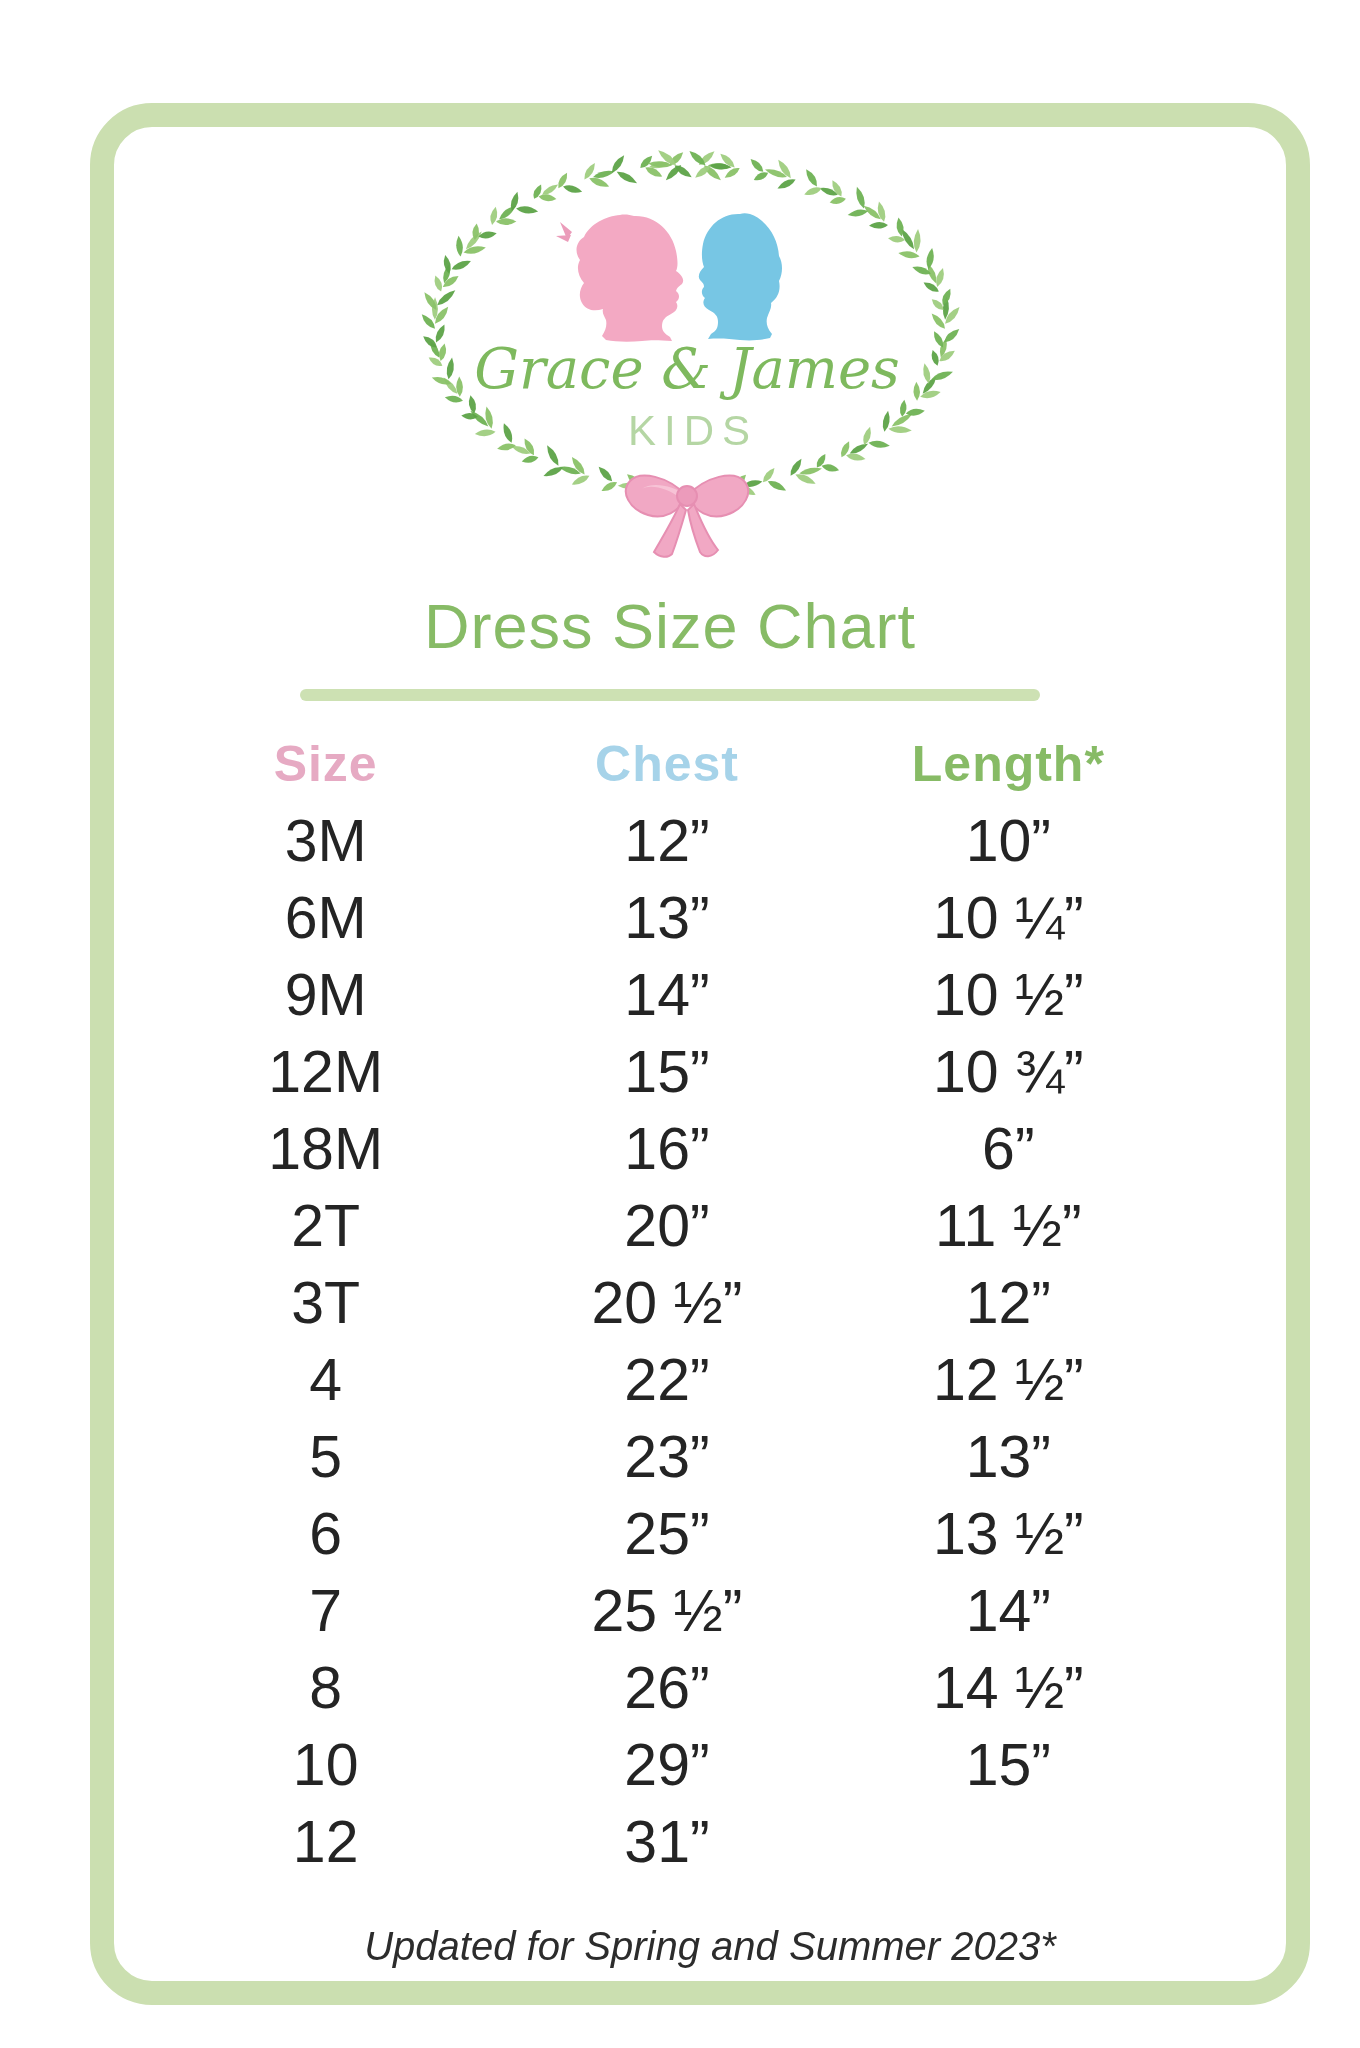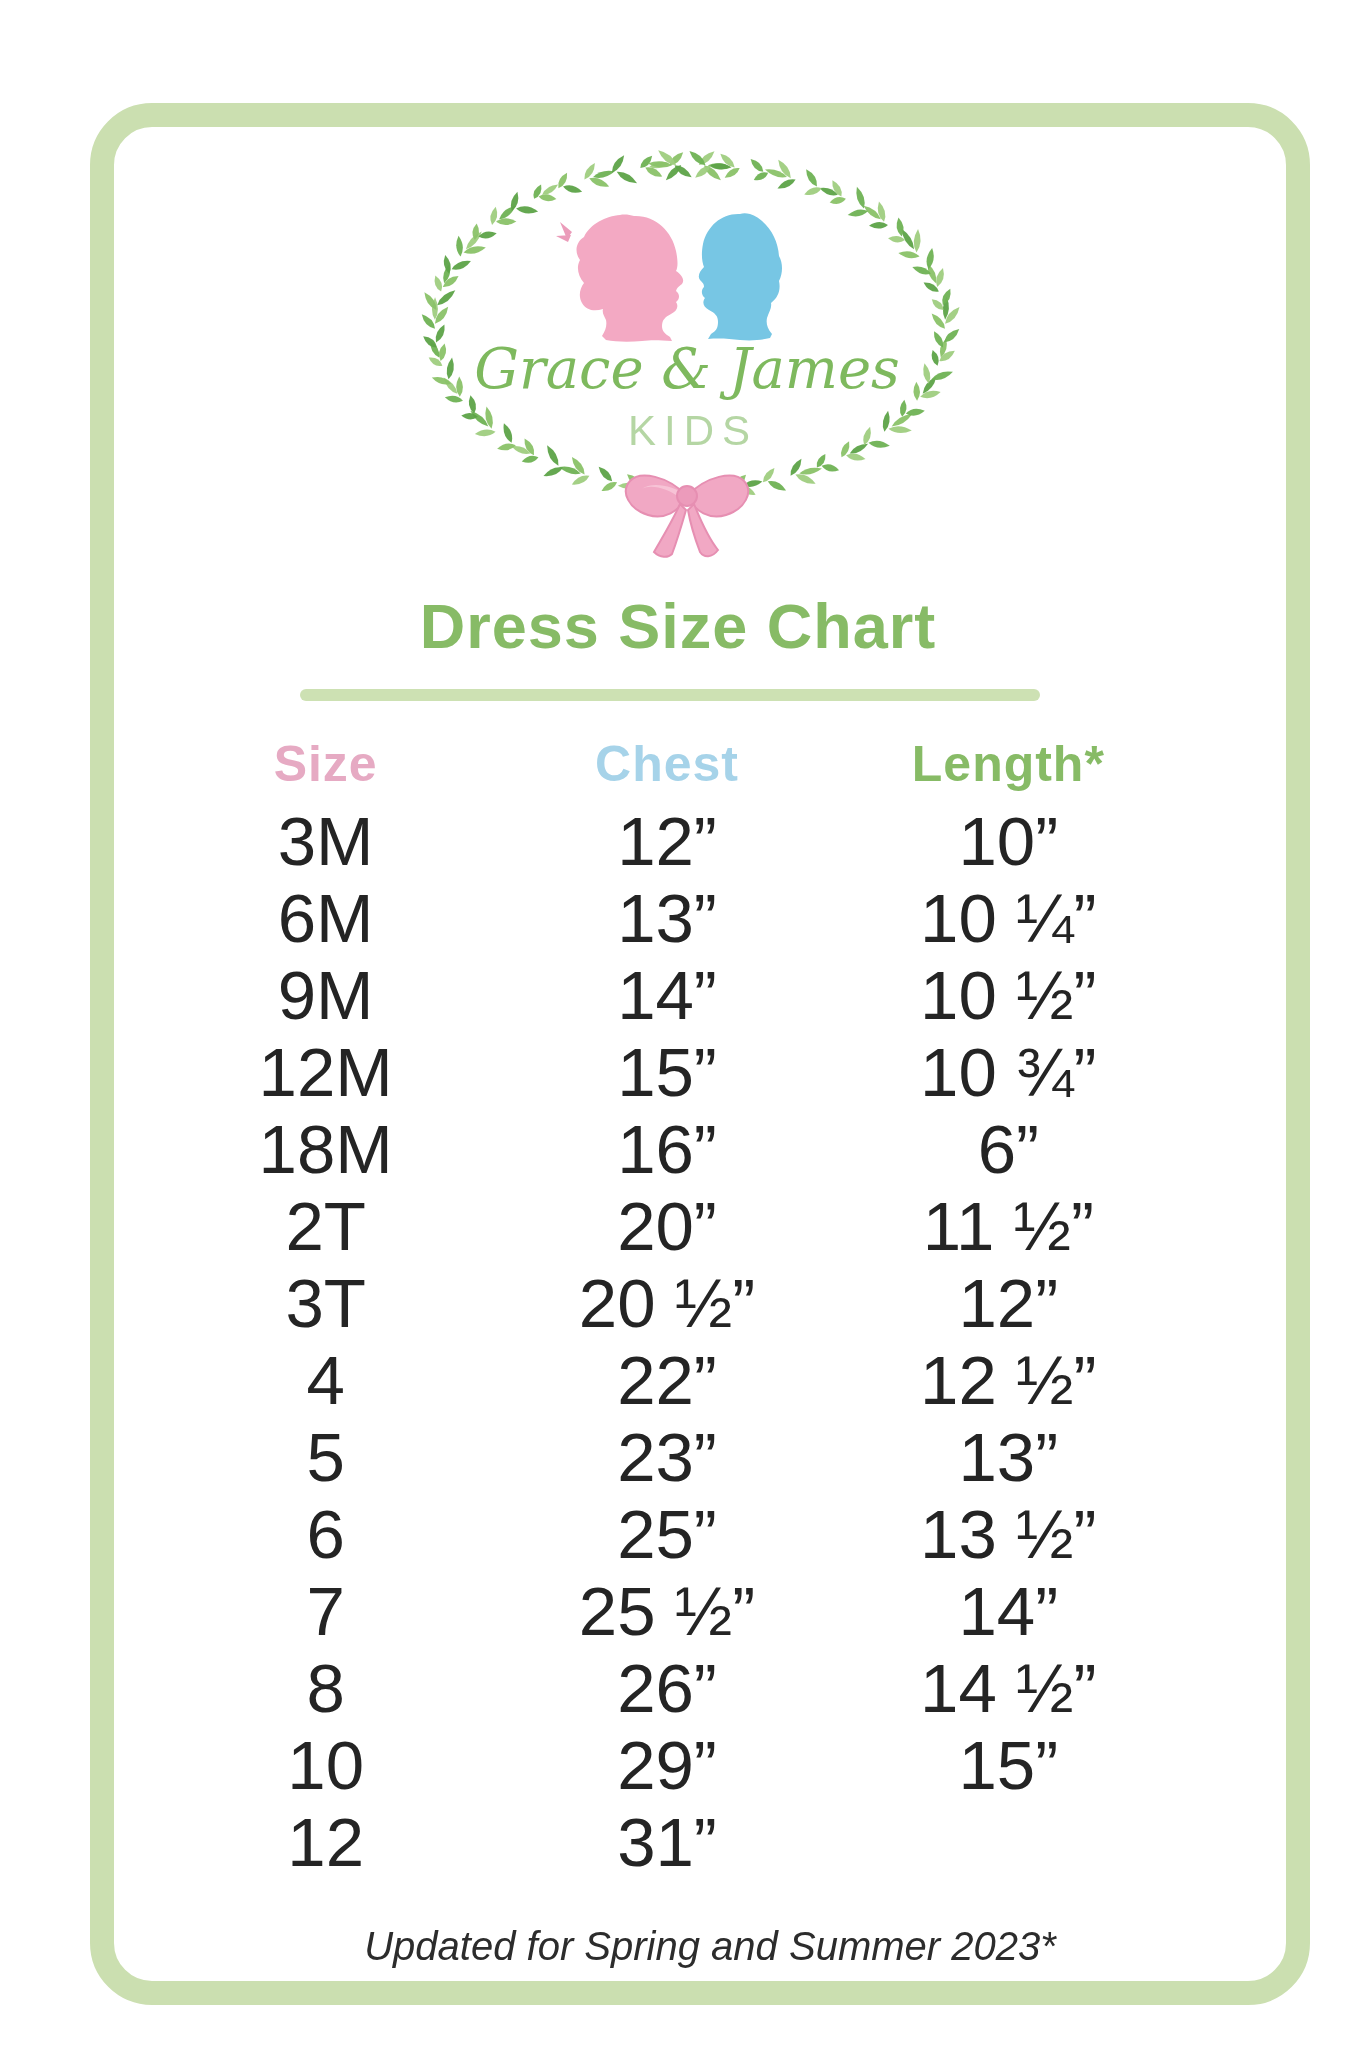--- a/index.html
+++ b/index.html
@@ -1,31 +1,31 @@
 <!DOCTYPE html>
 <html><head>
 <meta charset="utf-8">
 <style>
   html,body{margin:0;padding:0;background:#ffffff;}
   body{width:1360px;height:2048px;position:relative;font-family:"Liberation Sans",sans-serif;overflow:hidden;}
   .card{position:absolute;left:90px;top:103px;width:1220px;height:1902px;box-sizing:border-box;
         border:24px solid #cbdfb0;border-radius:62px;background:#ffffff;}
   .logo-svg{position:absolute;left:410px;top:140px;width:560px;height:480px;}
-  .page-title{position:absolute;left:8px;top:590px;width:1340px;text-align:center;
-        font-size:63px;font-weight:700;letter-spacing:1px;color:#87bb66;}
+  .page-title{position:absolute;left:0px;top:590px;width:1340px;text-align:center;
+        font-size:63px;font-weight:400;letter-spacing:1px;color:#87bb66;}
   .divider{position:absolute;left:300px;top:689px;width:740px;height:12px;border-radius:6px;background:#cde1b3;}
   .size-table{position:absolute;left:155px;top:726px;width:1024px;}
   .t-row{display:grid;grid-template-columns:repeat(3,1fr);height:77px;}
   .t-head{height:76px;}
   .t-row > div{display:flex;align-items:center;justify-content:center;}
   .hdr{font-size:50px;font-weight:700;letter-spacing:1px;}
   .hdr-size{color:#e6aac3;}
   .hdr-length{color:#87bb66;}
   .hdr-chest{color:#a6d3e9;}
-  .val{font-size:69px;font-weight:400;color:#242424;letter-spacing:0px;}
+  .val{font-size:59px;font-weight:400;color:#242424;letter-spacing:0px;}
   .footer-note{position:absolute;left:70px;top:1924px;width:1280px;text-align:center;
         font-style:italic;font-size:40px;color:#2c2c2c;letter-spacing:0px;}
 </style>
 </head>
 <body>
 
 <div class="card"></div>
 
 <svg class="logo-svg" viewBox="0 0 560 480" xmlns="http://www.w3.org/2000/svg">
   <g id="wreath">

